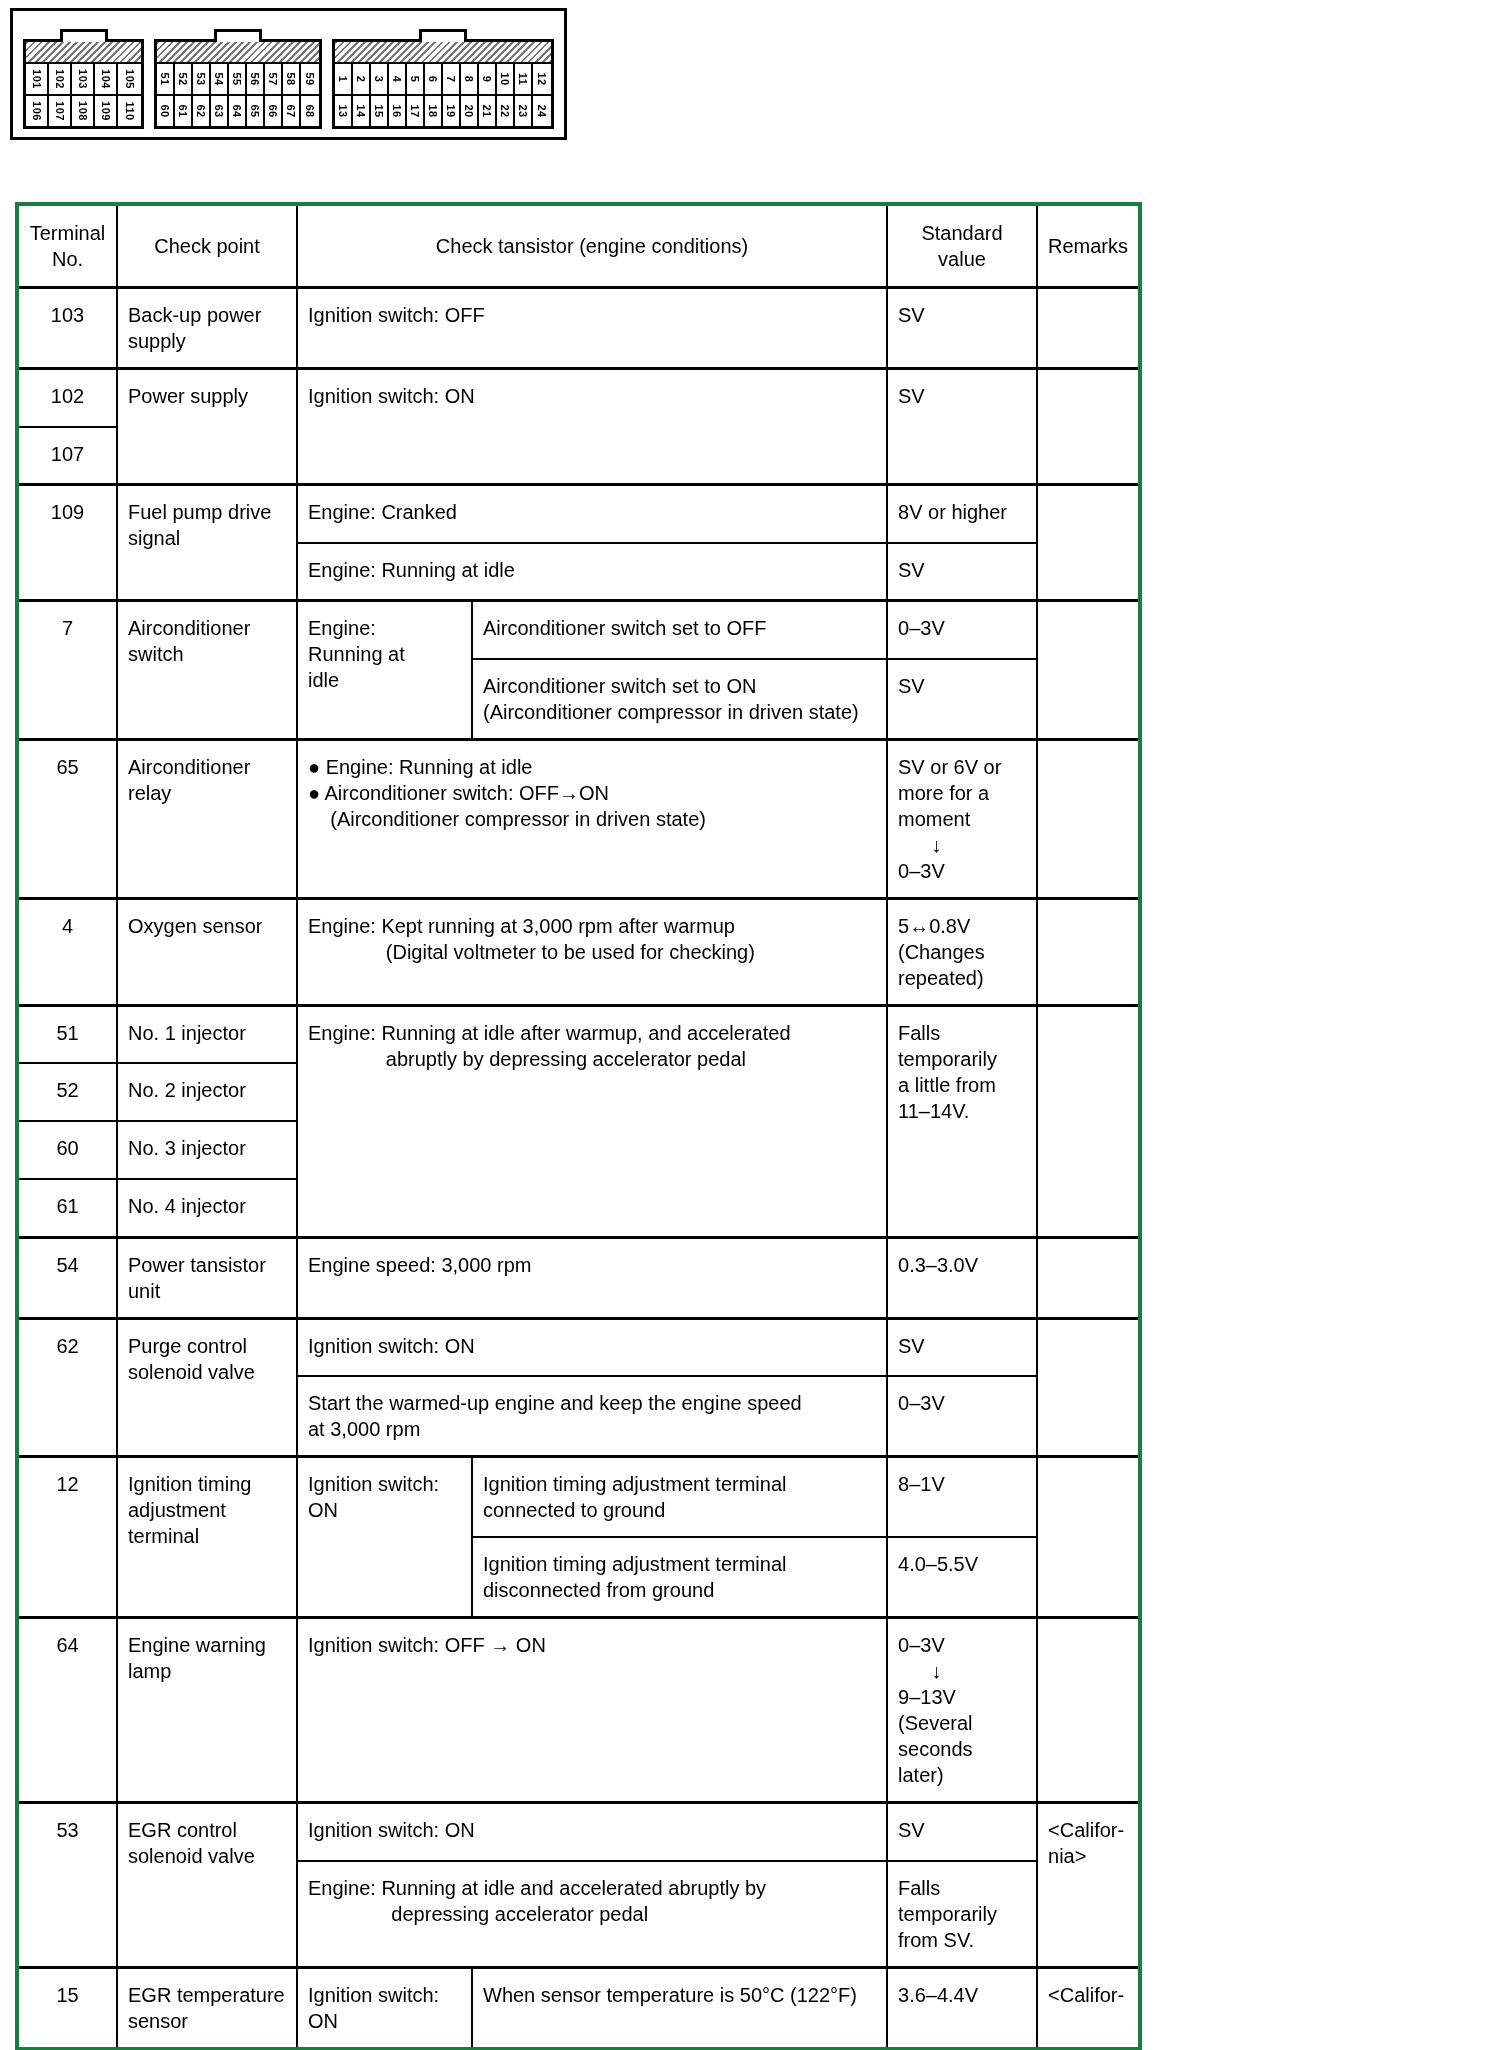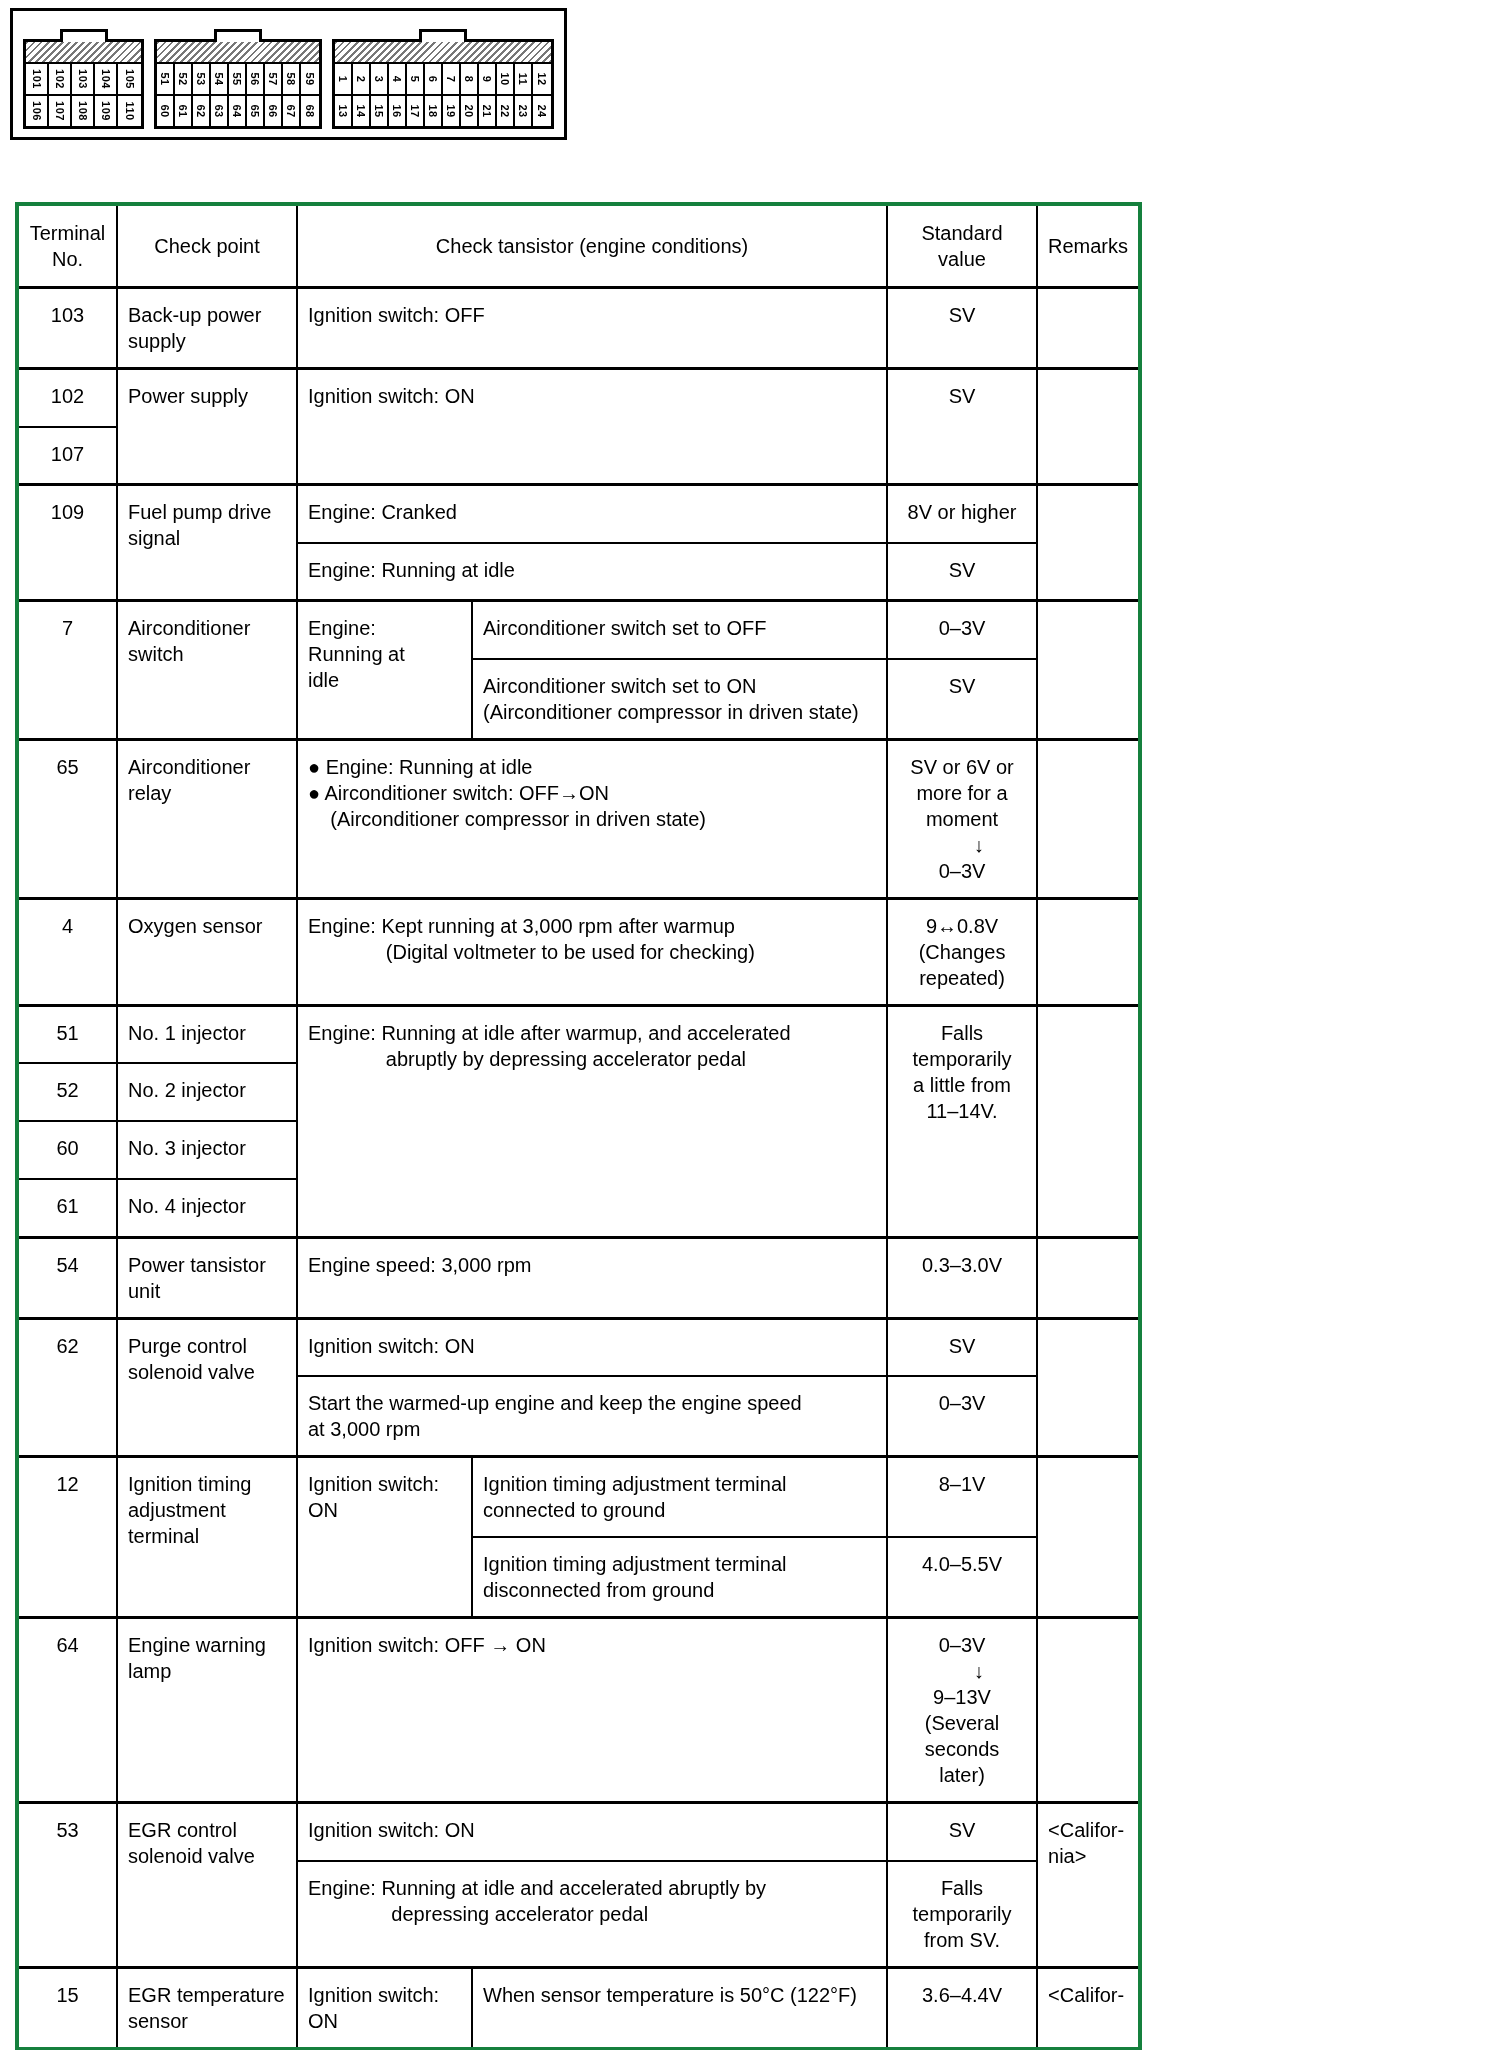--- a/index.html
+++ b/index.html
@@ -100,21 +100,21 @@
   table.check tbody tr { height: 58px; }
   table.check tbody td {
     padding: 13px 10px;
     white-space: pre-wrap;
     height: 56px;
   }
   tr.row-start td { border-top: 3px solid #000; }
   td.c-term { text-align: center; padding-left: 2px; padding-right: 2px; }
   td.c-cp   { padding-left: 10px; }
   td.c-cond { padding-left: 12px; }
-  td.c-val  { padding-left: 8px; padding-right: 4px; text-align: center; }
+  td.c-val  { padding-left: 8px; padding-right: 4px; }
   td.c-rem  { padding-left: 5px; padding-right: 2px; margin-left: 8px; }
 </style>
 </head>
 <body>
 
 <div class="page">
 
   <div class="diagram" id="diagram">
       <div class="connector">
         <div class="latch"></div>
@@ -373,21 +373,21 @@
 moment
       ↓
 0–3V</td>
           <td class="c-rem"></td>
         </tr>
         <tr class="row-start">
           <td class="c-term">4</td>
           <td class="c-cp">Oxygen sensor</td>
           <td class="c-cond" colspan="2">Engine: Kept running at 3,000 rpm after warmup
               (Digital voltmeter to be used for checking)</td>
-          <td class="c-val">9↔0.8V
+          <td class="c-val">5↔0.8V
 (Changes
 repeated)</td>
           <td class="c-rem"></td>
         </tr>
         <tr class="row-start">
           <td class="c-term">51</td>
           <td class="c-cp">No. 1 injector</td>
           <td class="c-cond" rowspan="4" colspan="2">Engine: Running at idle after warmup, and accelerated
               abruptly by depressing accelerator pedal</td>
           <td class="c-val" rowspan="4">Falls

